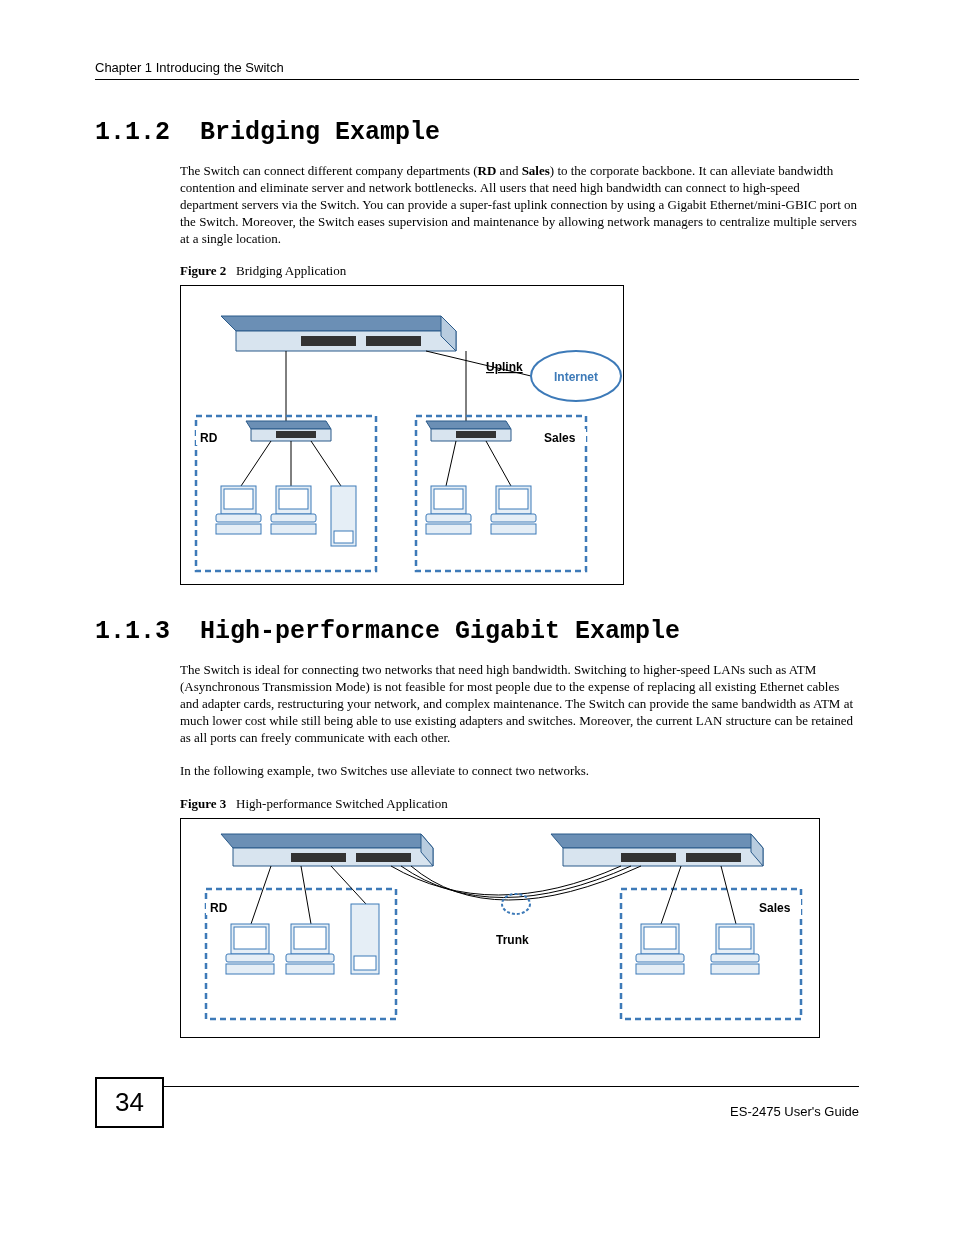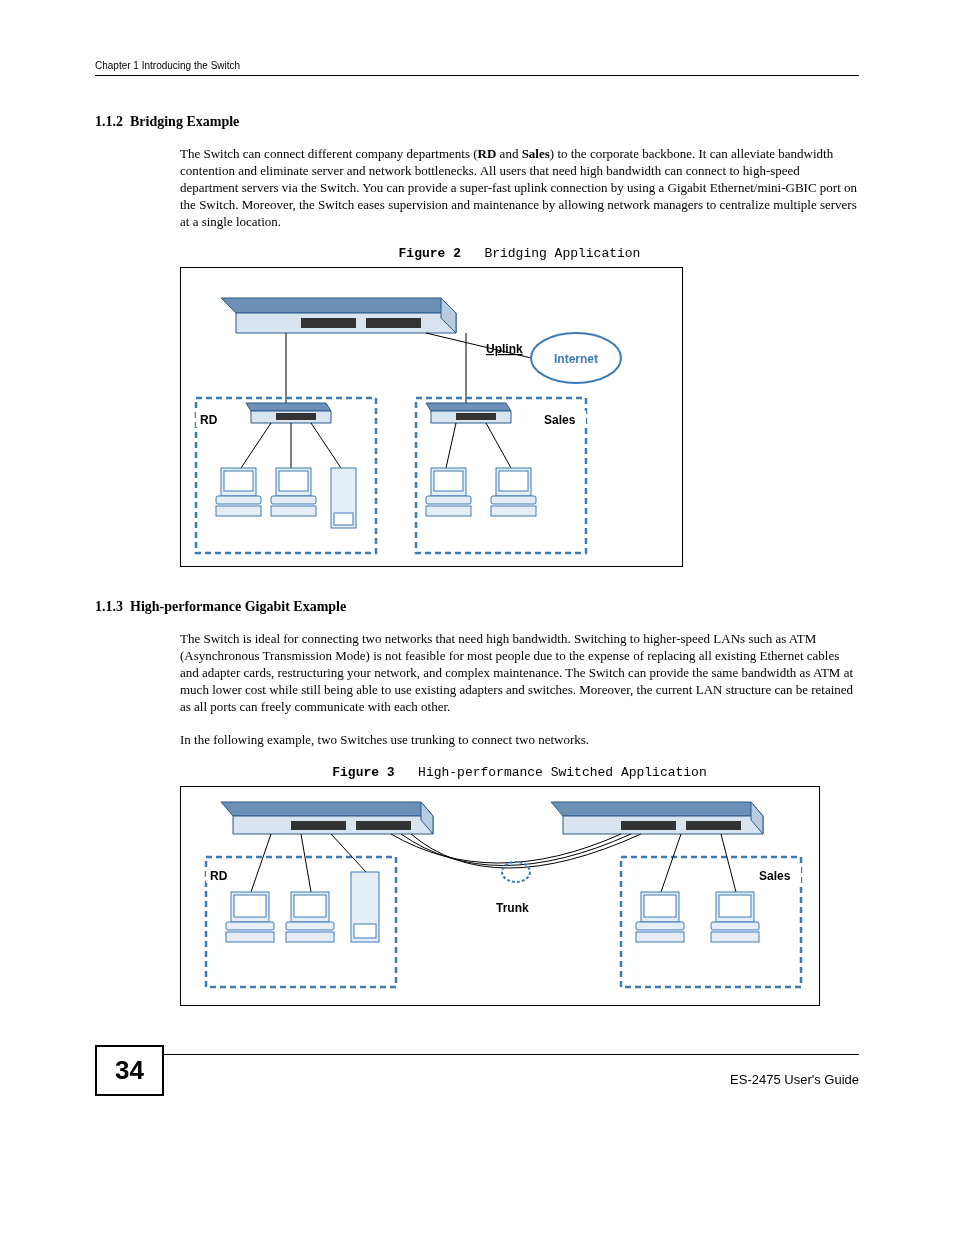--- a/index.html
+++ b/index.html
@@ -5,66 +5,65 @@
     body {
       font-family: "Times New Roman", Times, serif;
       margin: 0;
       padding: 60px 95px 40px 95px;
       width: 954px;
       box-sizing: border-box;
       color: #000;
     }
     .header {
       font-family: Arial, Helvetica, sans-serif;
-      font-size: 10px;
+      font-size: 13px;
       border-bottom: 1px solid #000;
       padding-bottom: 4px;
       margin-bottom: 38px;
     }
     h2 {
-      font-family: Liberation Serif, serif;
+      font-family: Liberation Mono, monospace;
       font-weight: bold;
-      font-size: 14px;
+      font-size: 25px;
       margin: 18px 0 16px 0;
     }
     .body-text {
       font-size: 13px;
       line-height: 1.3;
       margin: 0 0 16px 85px;
     }
     .figure-caption {
-      font-family: Liberation Mono, monospace;
+      font-family: Liberation Serif, serif;
       font-size: 13px;
       margin: 0 0 6px 85px;
-      text-align: center;
     }
     .figure-caption b { font-weight: bold; }
     .figure-box {
       border: 1.5px solid #000;
       margin: 0 0 32px 85px;
       padding: 10px;
       box-sizing: border-box;
       position: relative;
     }
-    .fig2 { width: 503px; height: 300px; }
+    .fig2 { width: 444px; height: 300px; }
     .fig3 { width: 640px; height: 220px; }
     .footer {
       display: flex;
       justify-content: space-between;
       align-items: center;
       border-top: 1px solid #000;
       margin-top: 48px;
       padding-top: 8px;
     }
     .page-num-box {
       border: 2px solid #000;
       padding: 8px 18px;
       font-family: Arial, Helvetica, sans-serif;
       font-size: 26px;
-      font-weight: bold;
+      font-weight: normal;
       margin-top: -18px;
       background: #fff;
     }
     .footer-text {
       font-family: Arial, Helvetica, sans-serif;
       font-size: 13px;
     }
     svg text {
       font-family: Arial, Helvetica, sans-serif;
       font-weight: bold;
@@ -167,21 +166,21 @@
         <rect x="-5" y="38" width="45" height="10" fill="#e5eef6" stroke="#3d7ab8"></rect>
       </g>
   </svg>
 </div>
 
 <h2>
   <span>1.1.3</span>&nbsp;&nbsp;<span>High-performance Gigabit Example</span>
 </h2>
 
 <p class="body-text">The Switch is ideal for connecting two networks that need high bandwidth. Switching to higher-speed LANs such as ATM (Asynchronous Transmission Mode) is not feasible for most people due to the expense of replacing all existing Ethernet cables and adapter cards, restructuring your network, and complex maintenance. The Switch can provide the same bandwidth as ATM at much lower cost while still being able to use existing adapters and switches. Moreover, the current LAN structure can be retained as all ports can freely communicate with each other.</p>
-<p class="body-text">In the following example, two Switches use trunking to connect two networks.</p>
+<p class="body-text">In the following example, two Switches use alleviate to connect two networks.</p>
 
 <p class="figure-caption">
   <b>Figure 3</b>&nbsp;&nbsp;&nbsp;<span>High-performance Switched Application</span>
 </p>
 
 <div class="figure-box fig3">
   <svg width="620" height="200" viewBox="0 0 620 200">
 
     <g transform="translate(30,5)">
       <polygon points="0,0 200,0 212,14 12,14" fill="#6b8fb5" stroke="#2a5a8a"></polygon>

